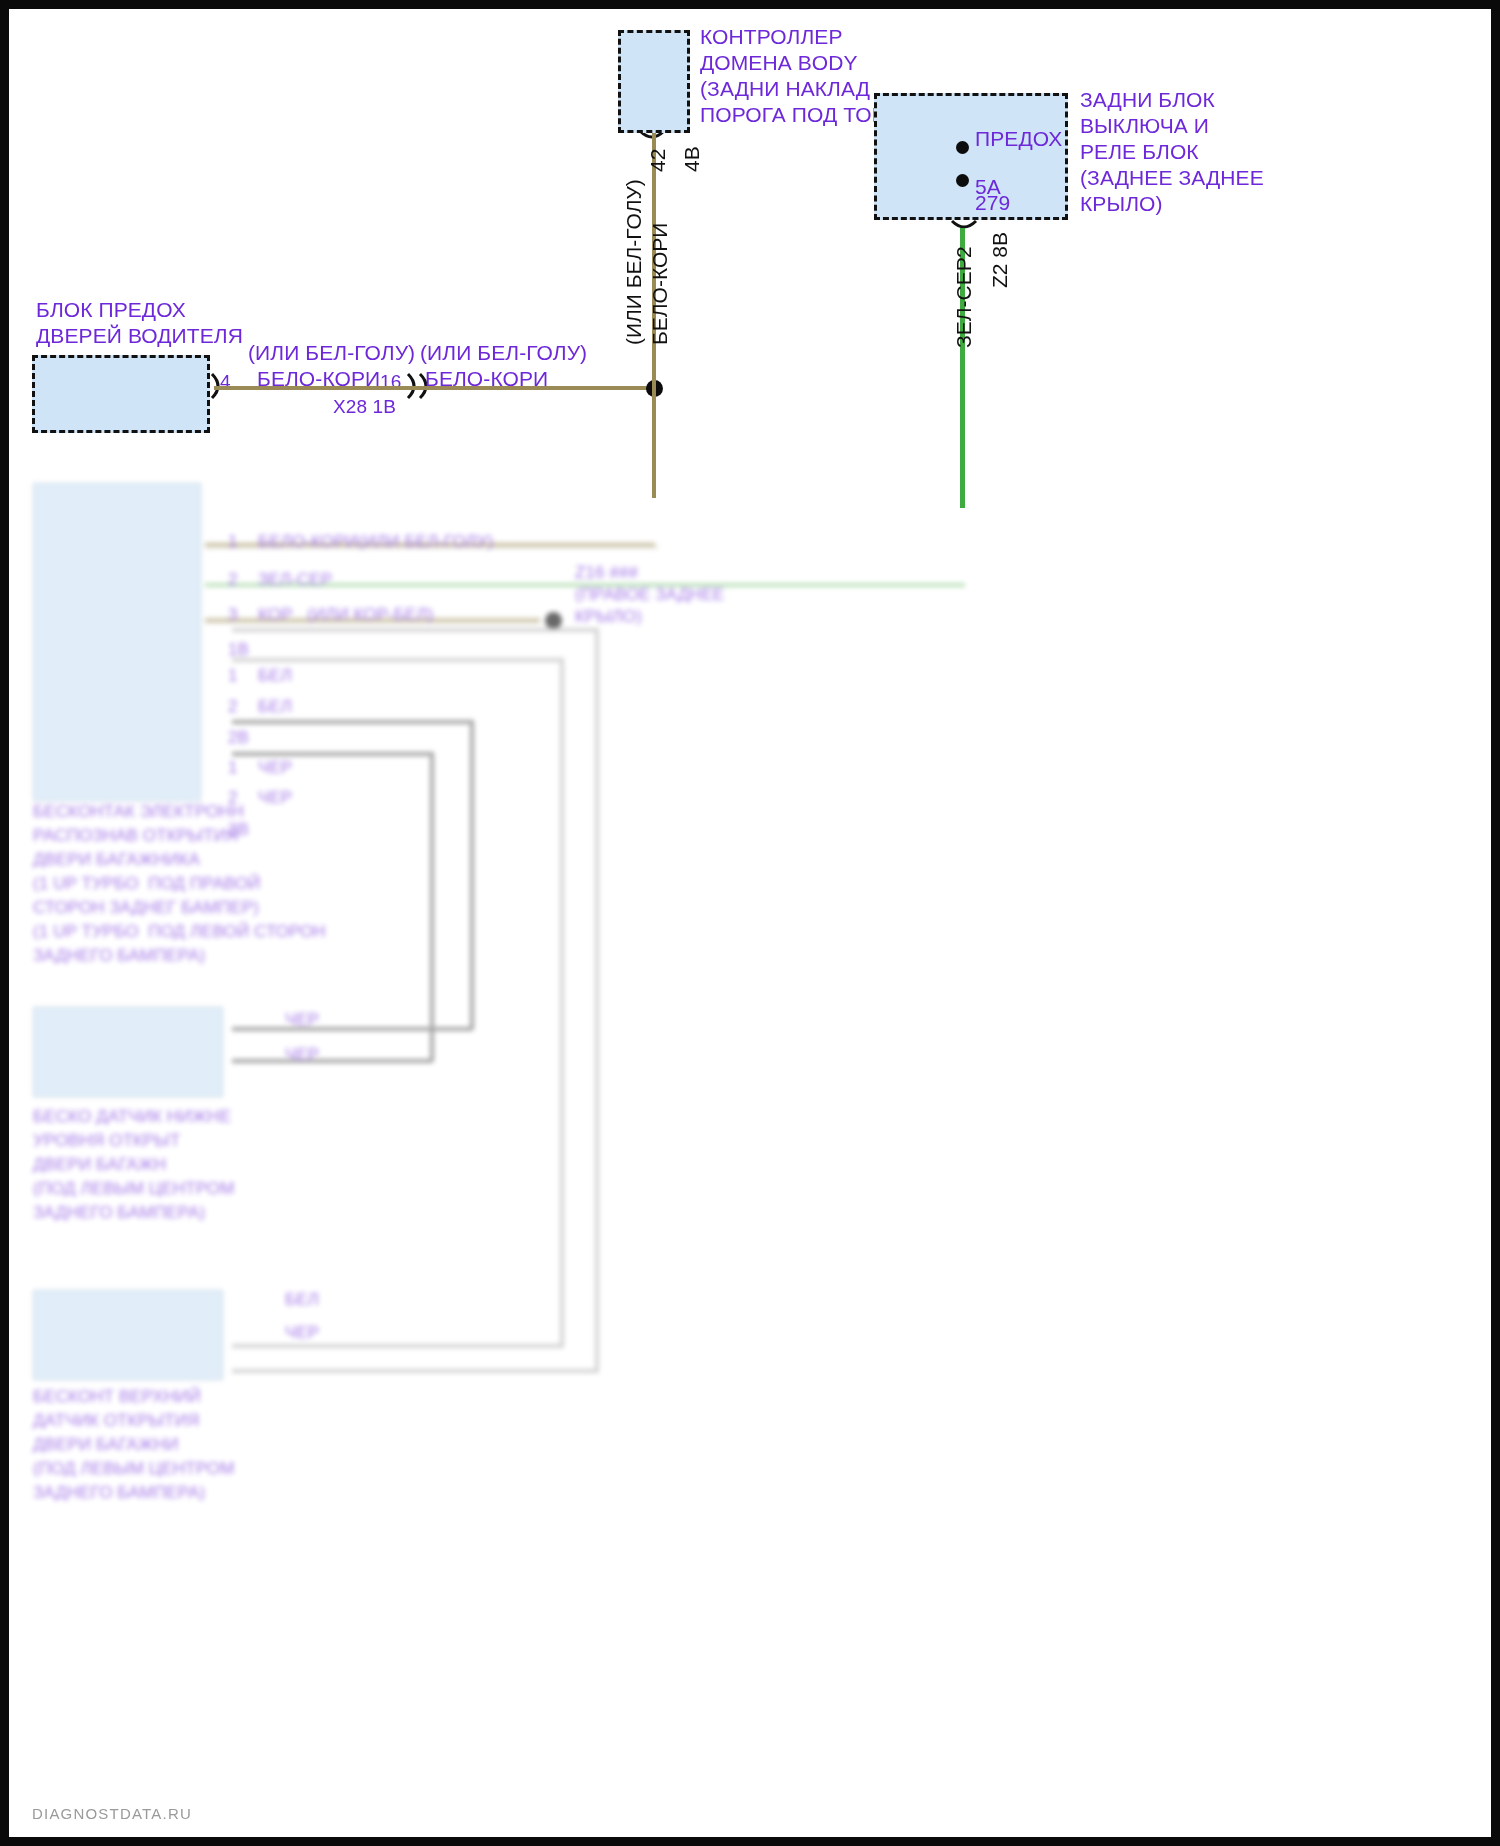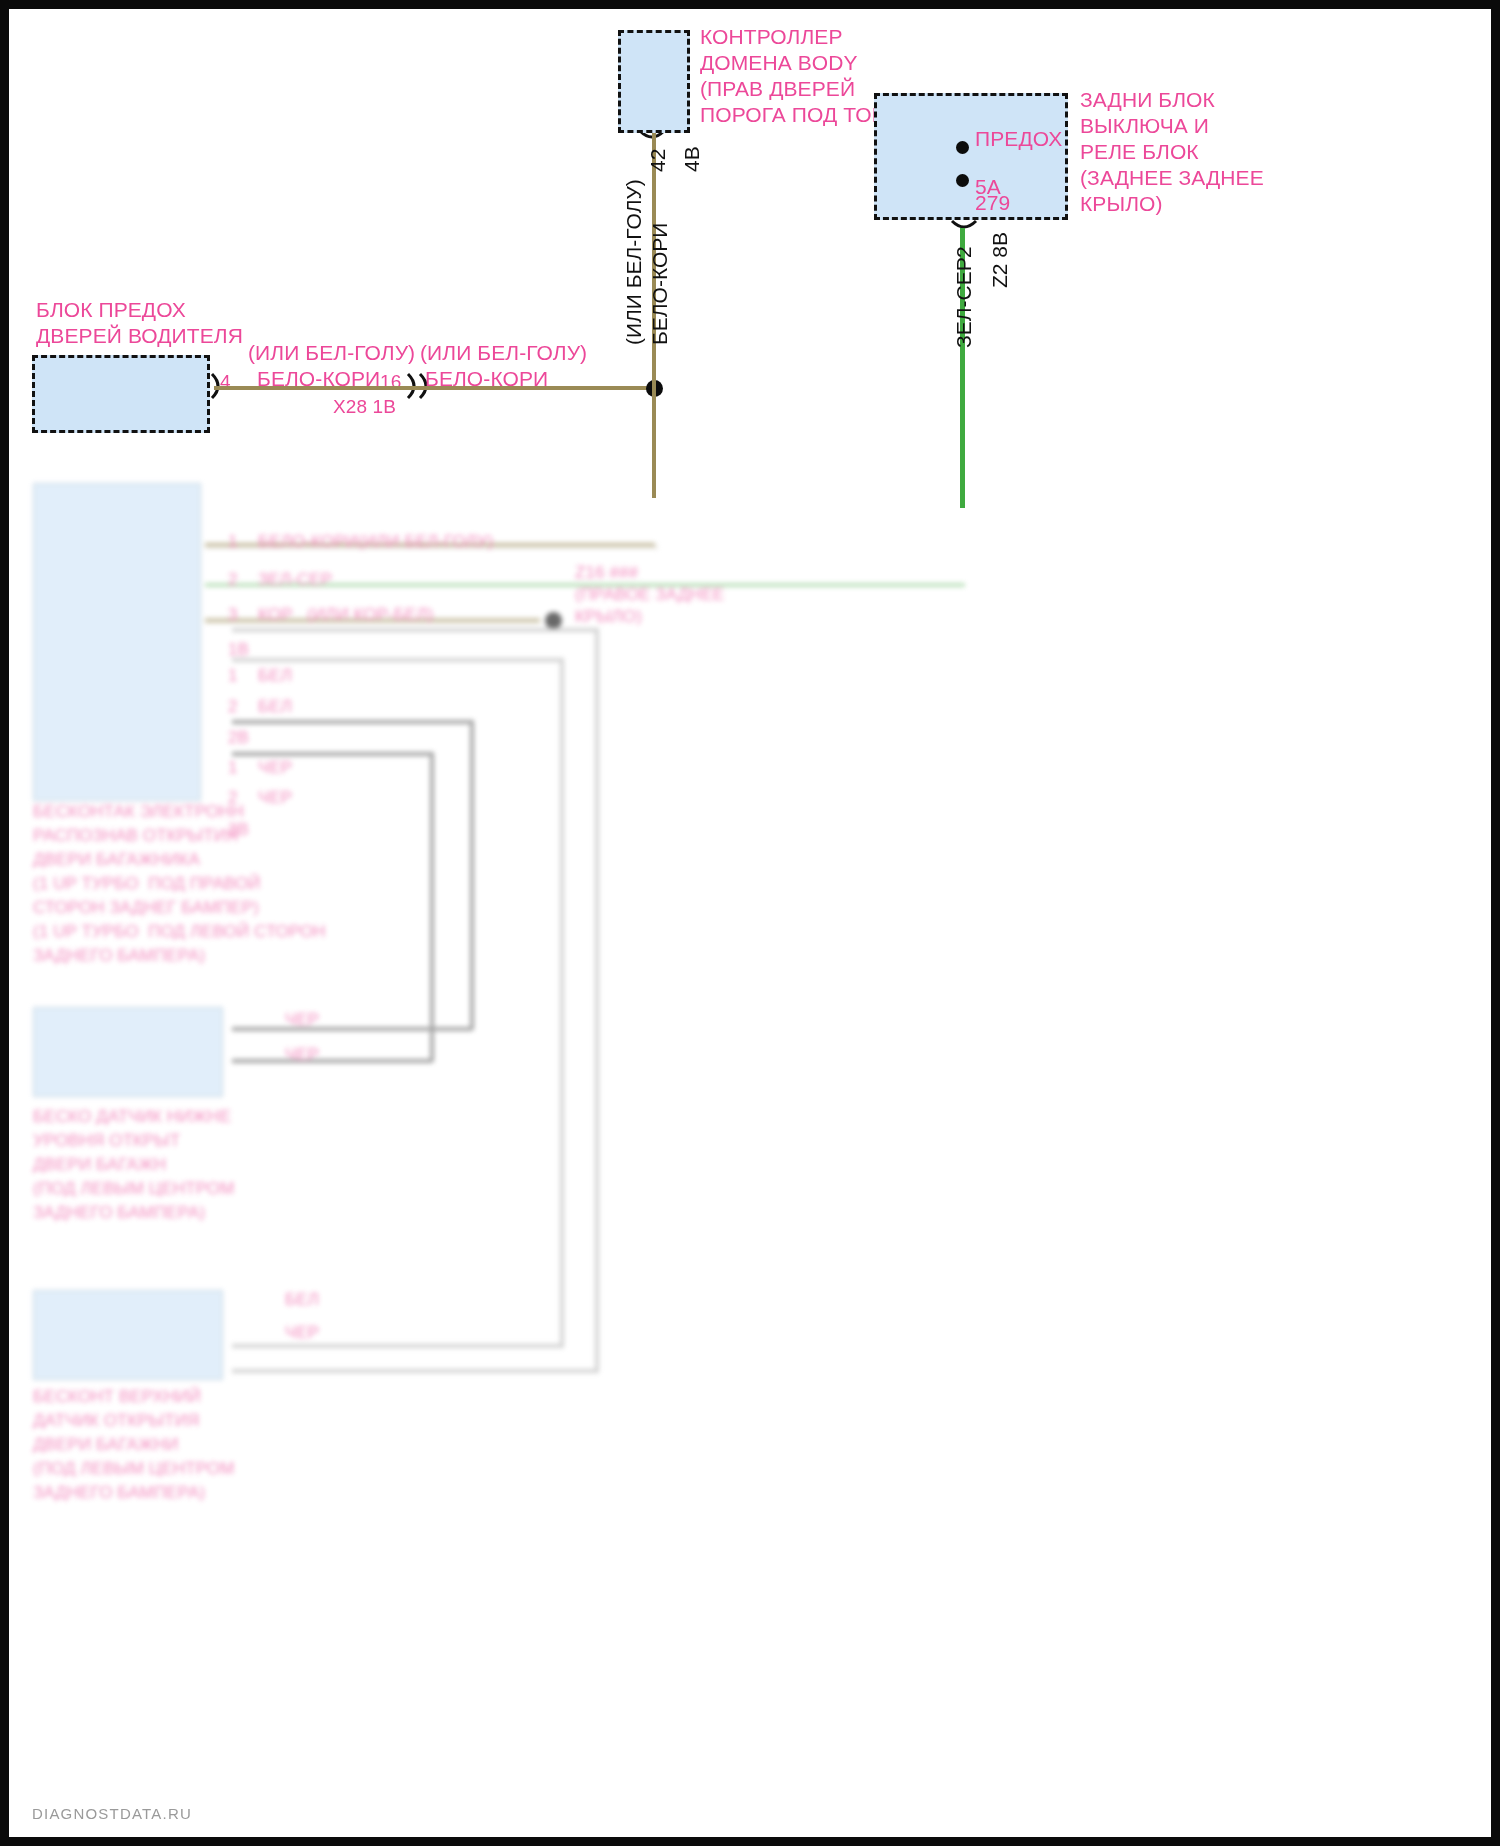--- a/index.html
+++ b/index.html
@@ -46,21 +46,21 @@
     border:3px dashed #111;
     background:#cfe4f7;
   }
   .box.solid{
     border:1px solid #9fb8cc;
   }
 
   
   .lbl{
     position:absolute;
-    color:#ec4899;
+    color:#6d28d9;
     font-size:21px;
     line-height:25px;
     letter-spacing:.1px;
     white-space:pre;
   }
   .lbl.sm{font-size:19px;line-height:23px;}
   .lbl.xs{font-size:17px;line-height:20px;}
   .lbl.center{text-align:center;}
   .vert{
     position:absolute;
@@ -227,21 +227,21 @@
 
     <div class="wire h tan" style="left:214px;top:386px;width:442px;height:4px;"></div>
 
     <div class="dot" style="left:646px;top:380px;"></div>
 
     <div class="wire v tan" style="left:652px;top:131px;width:4px;height:257px;"></div>
     <div class="wire v tan" style="left:652px;top:388px;width:4px;height:110px;"></div>
 
     <div class="box dashed" style="left:618px;top:30px;width:72px;height:103px;"></div>
 
-    <div class="lbl" style="left:700px;top:24px;line-height:26px;"><span>КОНТРОЛЛЕР</span><br><span>ДОМЕНА BODY</span><br><span>(ПРАВ ДВЕРЕЙ</span><br><span>ПОРОГА ПОД ТОРП)</span></div>
+    <div class="lbl" style="left:700px;top:24px;line-height:26px;"><span>КОНТРОЛЛЕР</span><br><span>ДОМЕНА BODY</span><br><span>(ЗАДНИ НАКЛАД</span><br><span>ПОРОГА ПОД ТОРП)</span></div>
 
     <div class="vert sm" style="left:646px;top:172px;">42</div>
     <div class="vert sm" style="left:680px;top:172px;">4B</div>
     <div class="vert" style="left:622px;top:345px;">(ИЛИ БЕЛ-ГОЛУ)</div>
     <div class="vert" style="left:648px;top:345px;">БЕЛО-КОРИ</div>
 
 
     <div class="box dashed" style="left:874px;top:93px;width:194px;height:127px;"></div>
 
     <div class="dot sm" style="left:956px;top:141px;"></div>

